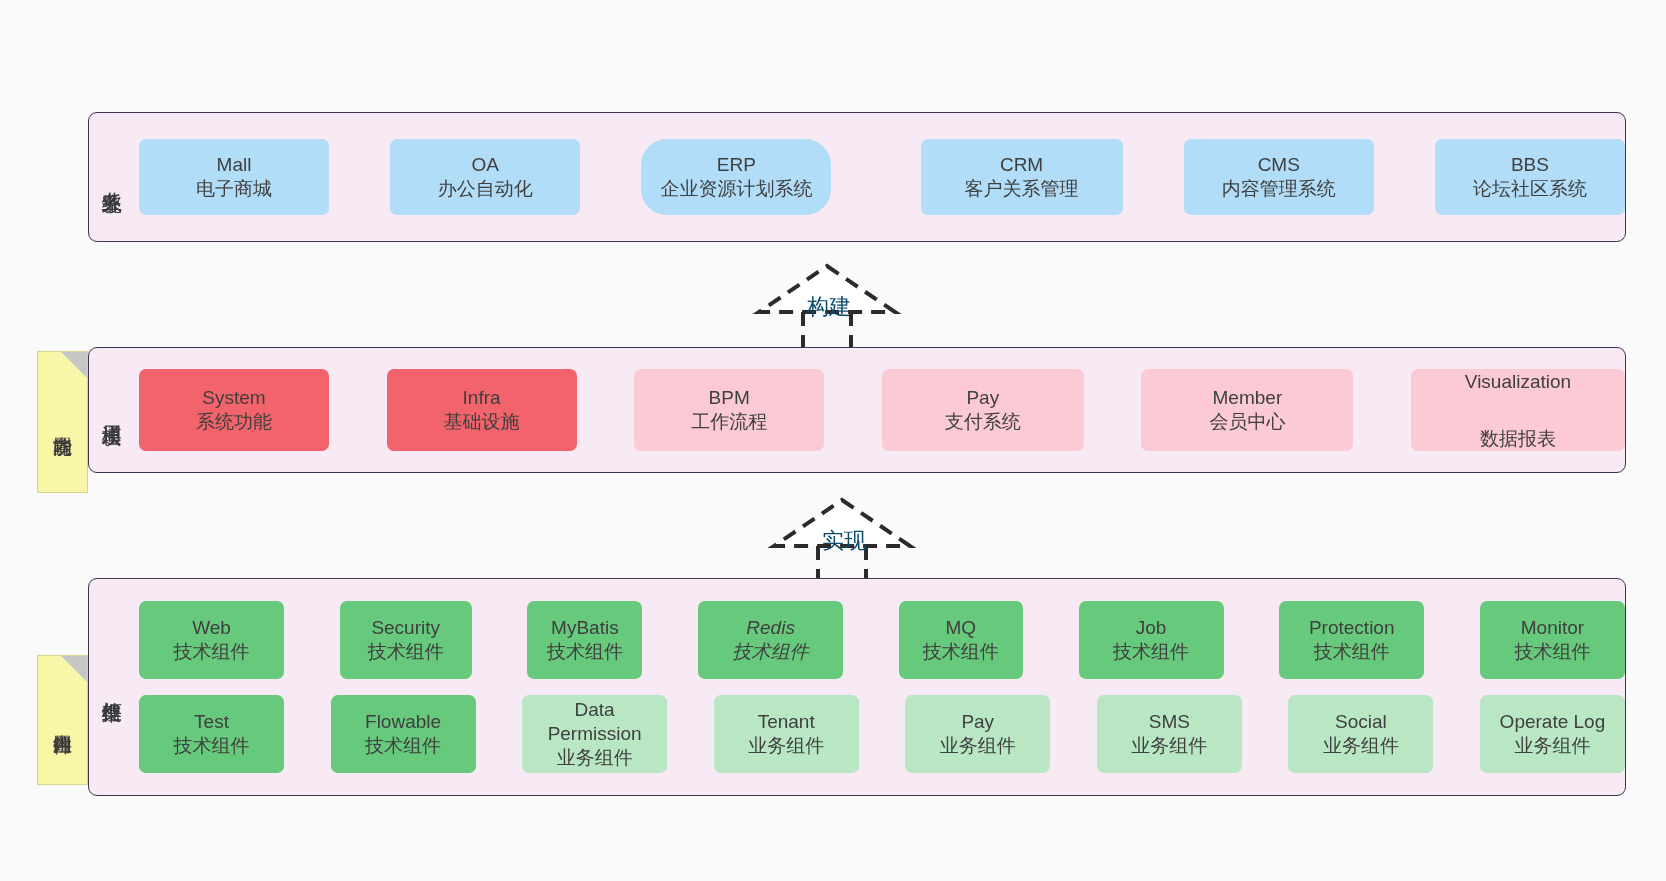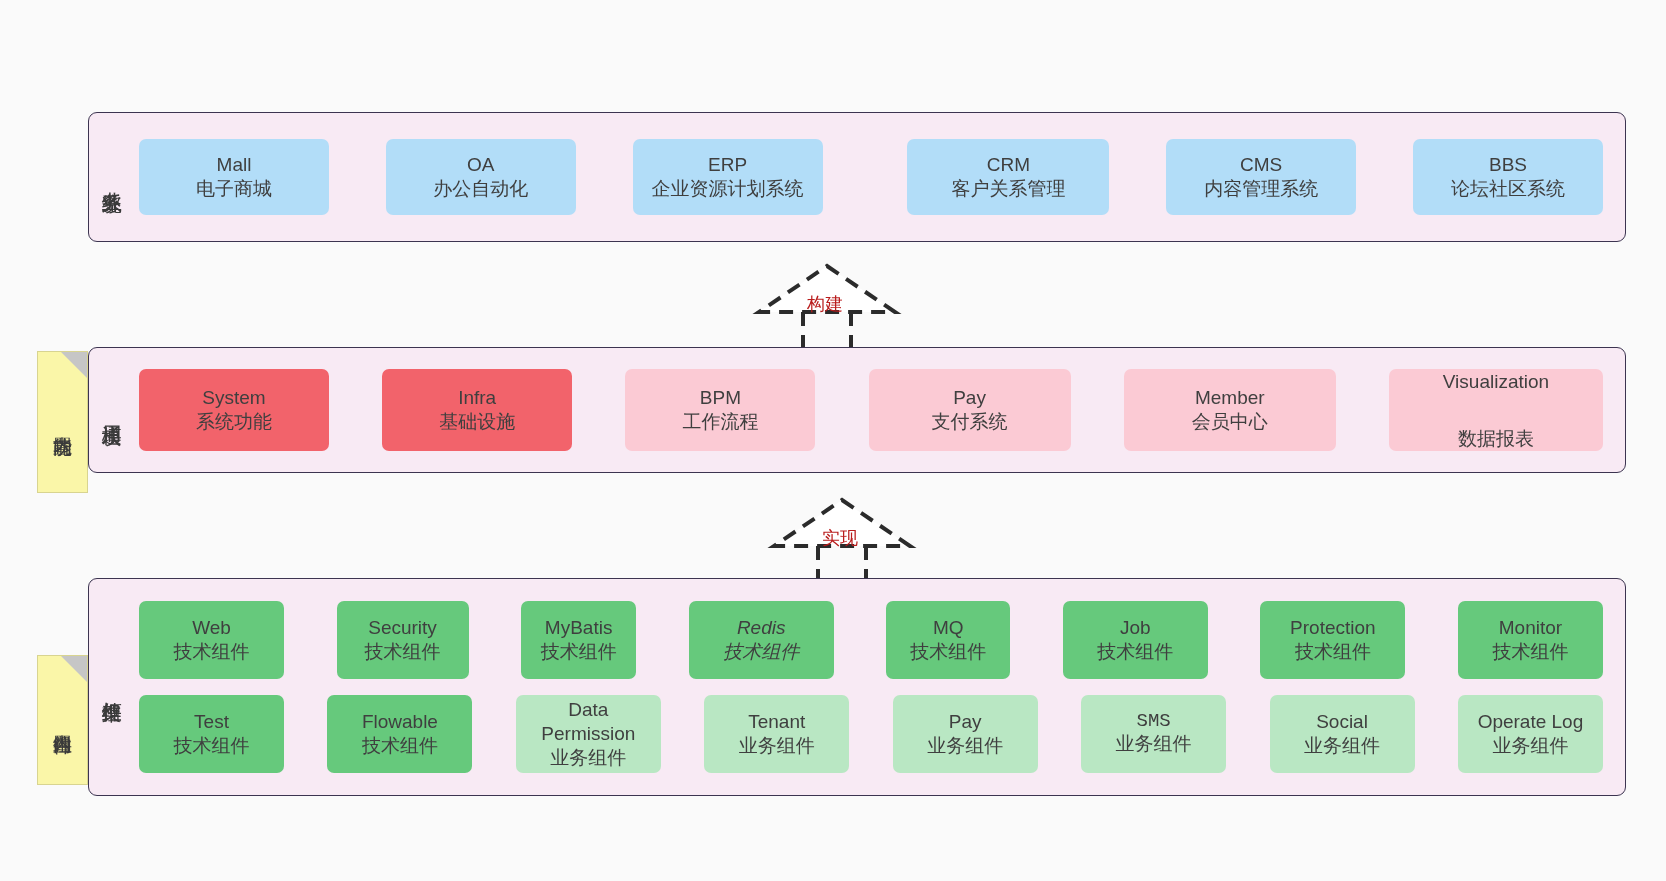--- a/index.html
+++ b/index.html
@@ -38,21 +38,21 @@
     color: #3a3a3a;
     white-space: nowrap;
   }
   .layer-body {
     flex: 1 1 auto;
     align-self: stretch;
     display: flex;
     flex-direction: column;
     justify-content: center;
     gap: 16px;
-    padding: 0 22px 0 4px;
+    padding: 0 0 0 4px;
   }
   .row {
     display: flex;
     flex-direction: row;
     gap: 0;
     justify-content: space-between;
   }
 
   
   .card {
@@ -106,22 +106,22 @@
     width: 0; height: 0;
     border-top: 26px solid #c6c6c6;
     border-left: 26px solid transparent;
   }
 
   
   .arrow { position: absolute; }
   .arrow svg { display: block; overflow: visible; }
   .arrow-label {
     position: absolute;
-    font-size: 18px;
-    color: #b91c1c;
+    font-size: 22px;
+    color: #0c4a6e;
     background: transparent;
     white-space: nowrap;
   }
 </style>
 </head>
 <body>
 
 <div id="canvas">
 
   <div class="layer" id="layer-business" style="left:88px; top:112px; width:1538px; height:130px;">
@@ -129,21 +129,21 @@
     <div class="layer-body">
       <div class="row">
         <div class="card biz c-blue" style="width:190px;">
           <div class="en">Mall</div>
           <div class="cn">电子商城</div>
         </div>
         <div class="card biz c-blue" style="width:190px;">
           <div class="en">OA</div>
           <div class="cn">办公自动化</div>
         </div>
-        <div class="card biz c-blue" style="width:190px;">
+        <div class="card biz c-blue" style="width:190px;border-radius:26px;">
           <div class="en">ERP</div>
           <div class="cn">企业资源计划系统</div>
         </div>
         <div class="card biz c-blue" style="width:202px;margin-left:28px;">
           <div class="en">CRM</div>
           <div class="cn">客户关系管理</div>
         </div>
         <div class="card biz c-blue" style="width:190px;">
           <div class="en">CMS</div>
           <div class="cn">内容管理系统</div>
@@ -269,21 +269,21 @@
           <div class="cn">业务组件</div>
         </div>
         <div class="card fw c-lgreen" style="width:145px;">
           <div class="en">Tenant</div>
           <div class="cn">业务组件</div>
         </div>
         <div class="card fw c-lgreen" style="width:145px;">
           <div class="en">Pay</div>
           <div class="cn">业务组件</div>
         </div>
-        <div class="card fw c-lgreen" style="width:145px;font-family:Liberation Mono, monospace;">
+        <div class="card fw c-lgreen" style="width:145px;">
           <div class="en">SMS</div>
           <div class="cn">业务组件</div>
         </div>
         <div class="card fw c-lgreen" style="width:145px;">
           <div class="en">Social</div>
           <div class="cn">业务组件</div>
         </div>
         <div class="card fw c-lgreen" style="width:145px;">
           <div class="en">Operate Log</div>
           <div class="cn">业务组件</div>

